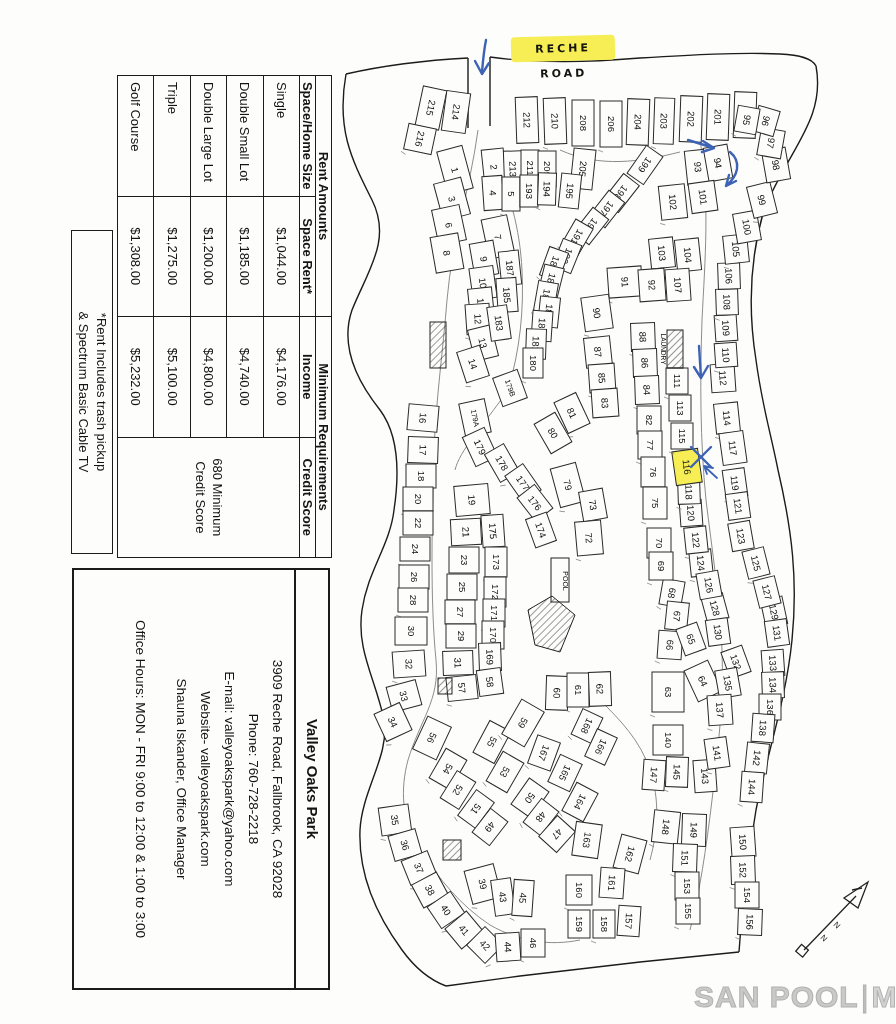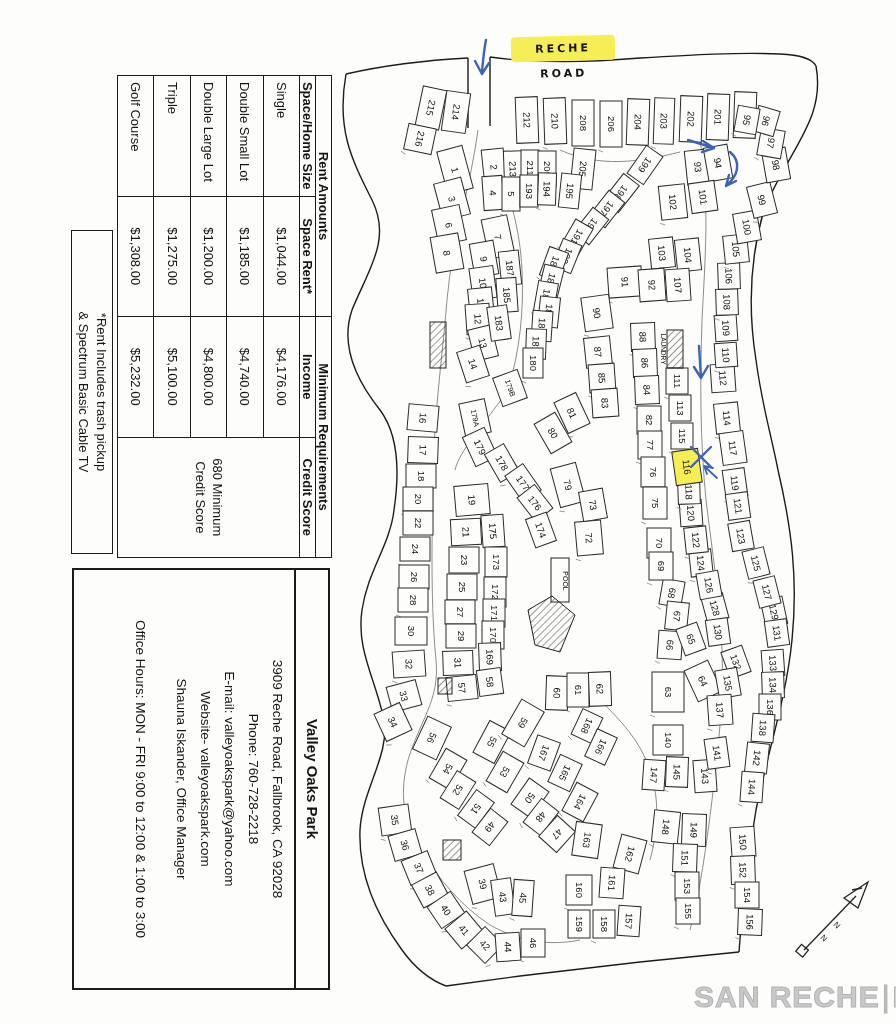--- a/index.html
+++ b/index.html
@@ -1107,16 +1107,16 @@
       <path d="M852,890 L862,888"></path>
       <rect x="798" y="946" width="9" height="9" transform="rotate(40 802 950)"></rect>
       <text x="820" y="938" transform="rotate(45 820 938)" font-size="8" stroke="none" fill="#222">N</text>
       <text x="833" y="925" transform="rotate(45 833 925)" font-size="8" stroke="none" fill="#222">N</text>
     </g>
   </svg>
 
   <div id="reche-label">RECHE ROAD</div>
 
   <div id="watermark">
-    <span>SAN RECHE</span><span class="sep">|</span><span class="mls">MLS</span>
+    <span>SAN POOL</span><span class="sep">|</span><span class="mls">MLS</span>
   </div>
 
 </div>
 
 </body></html>

